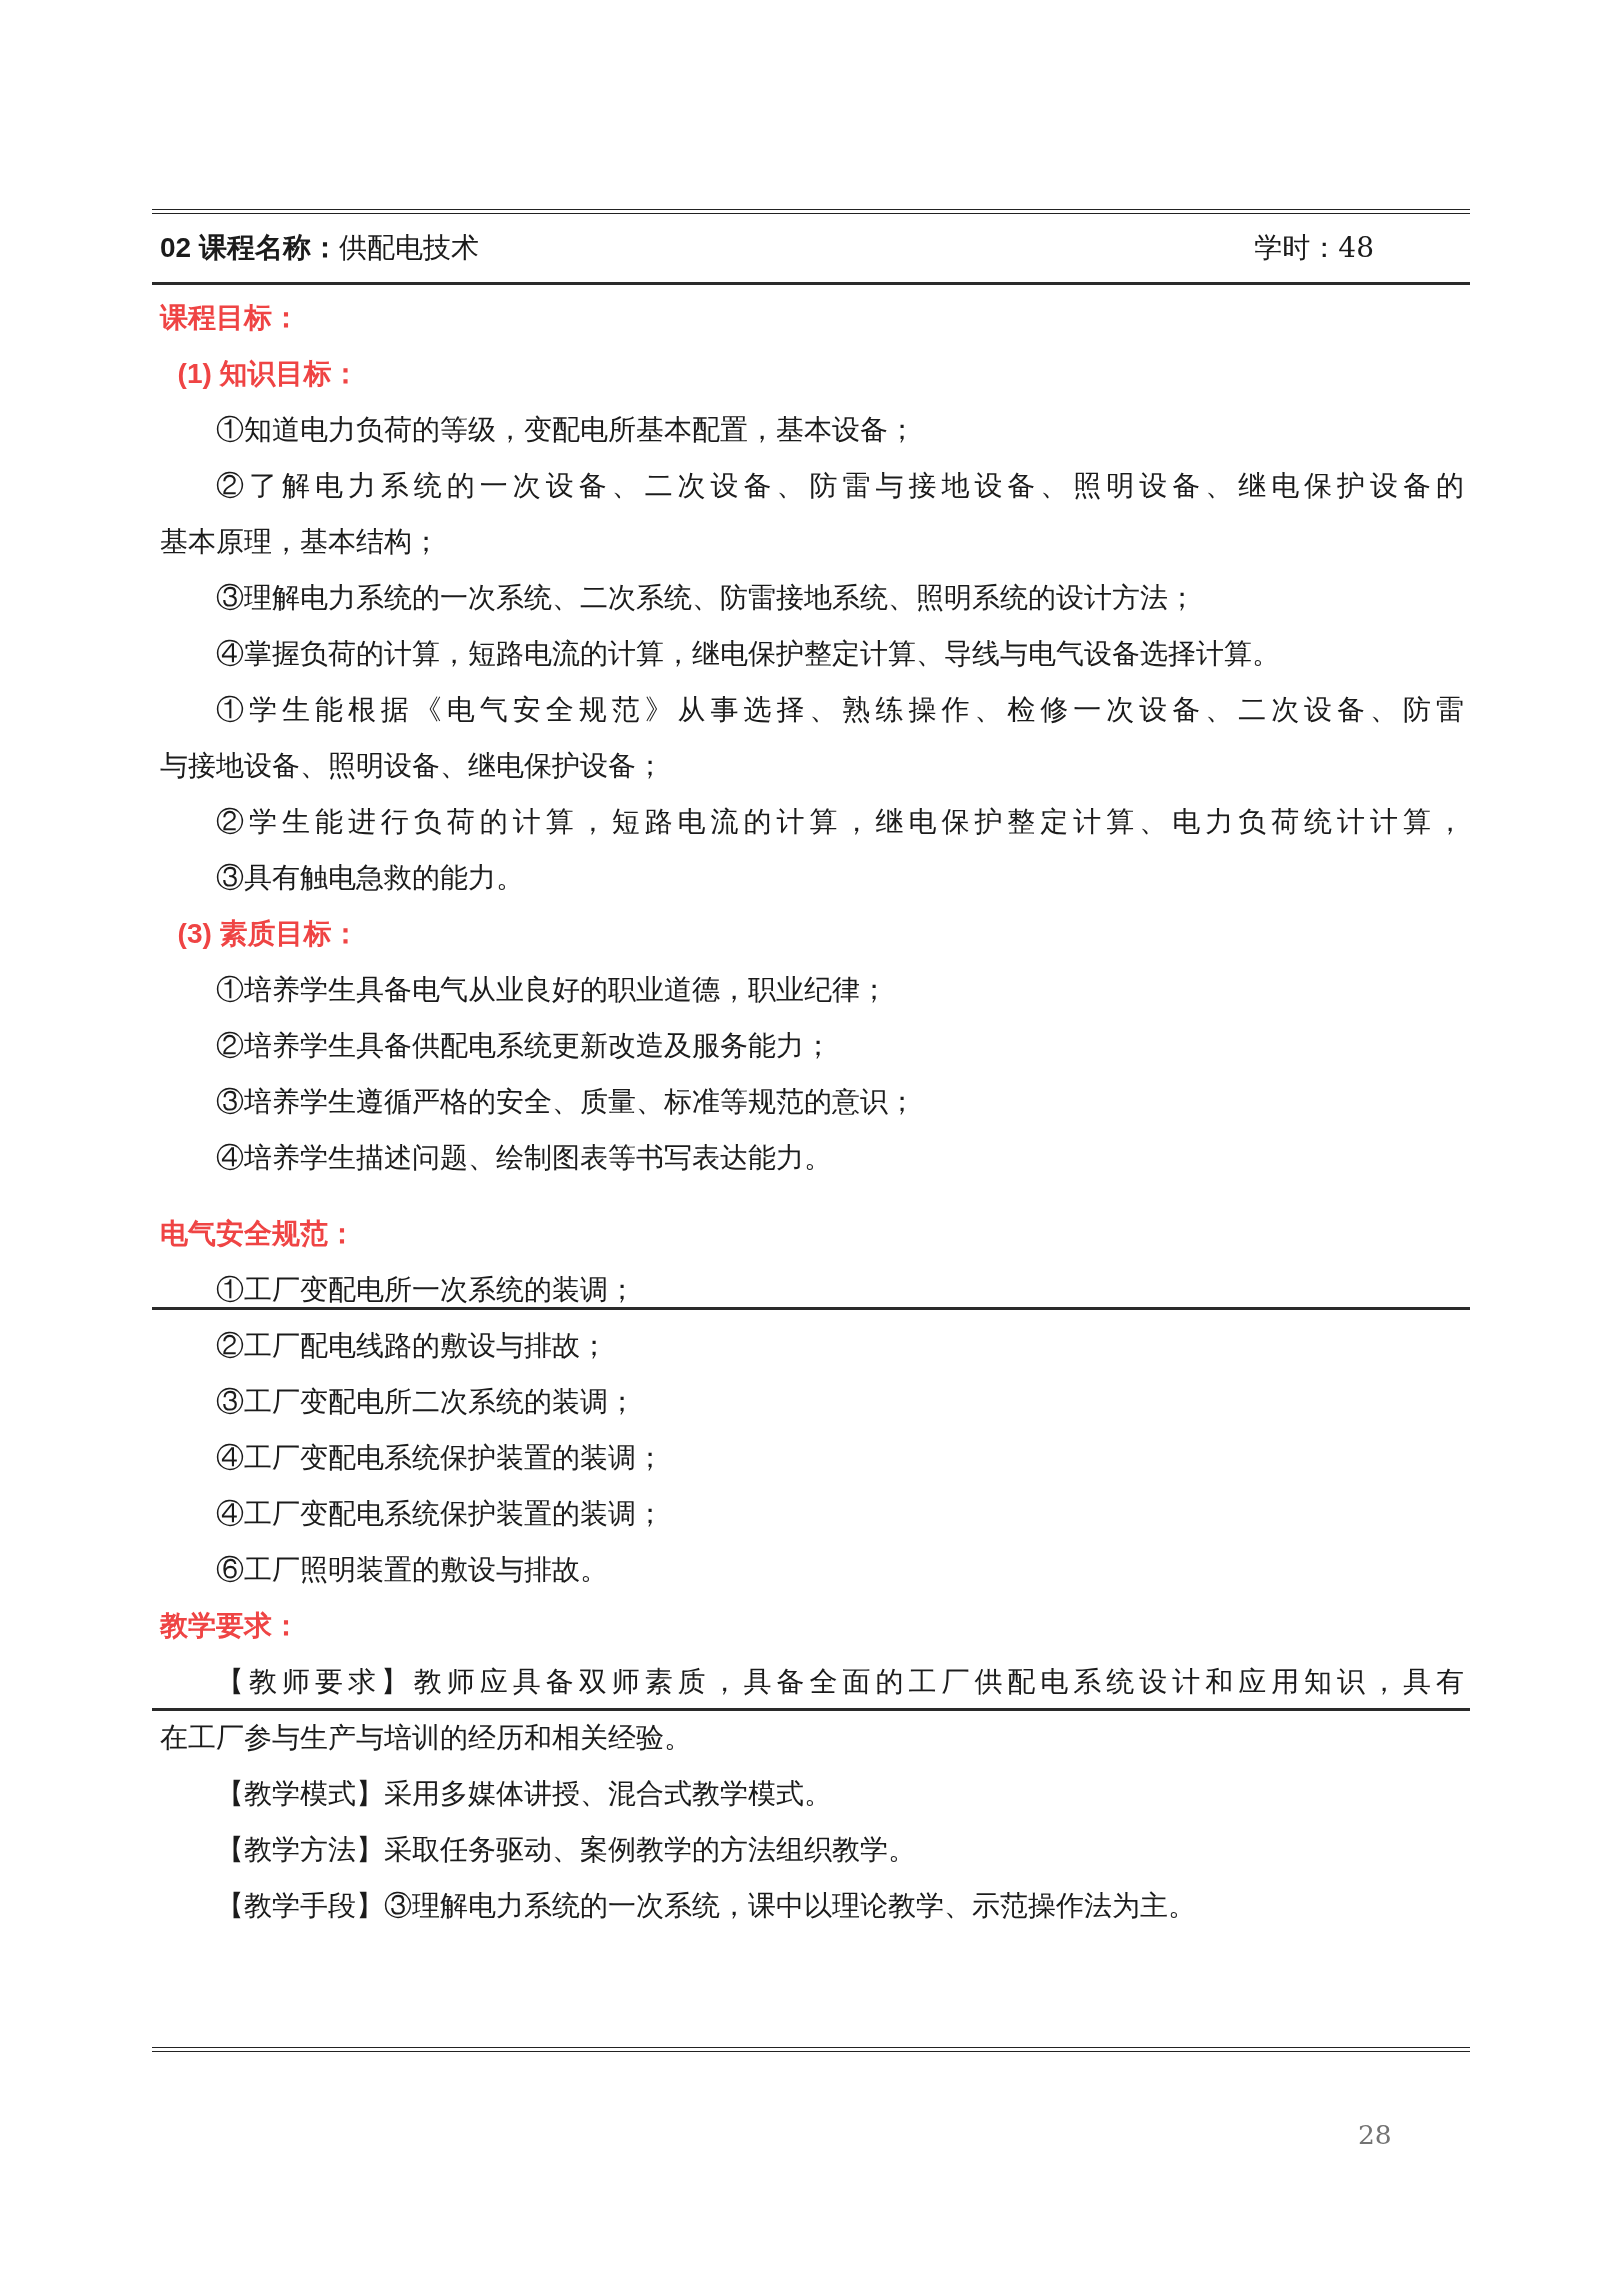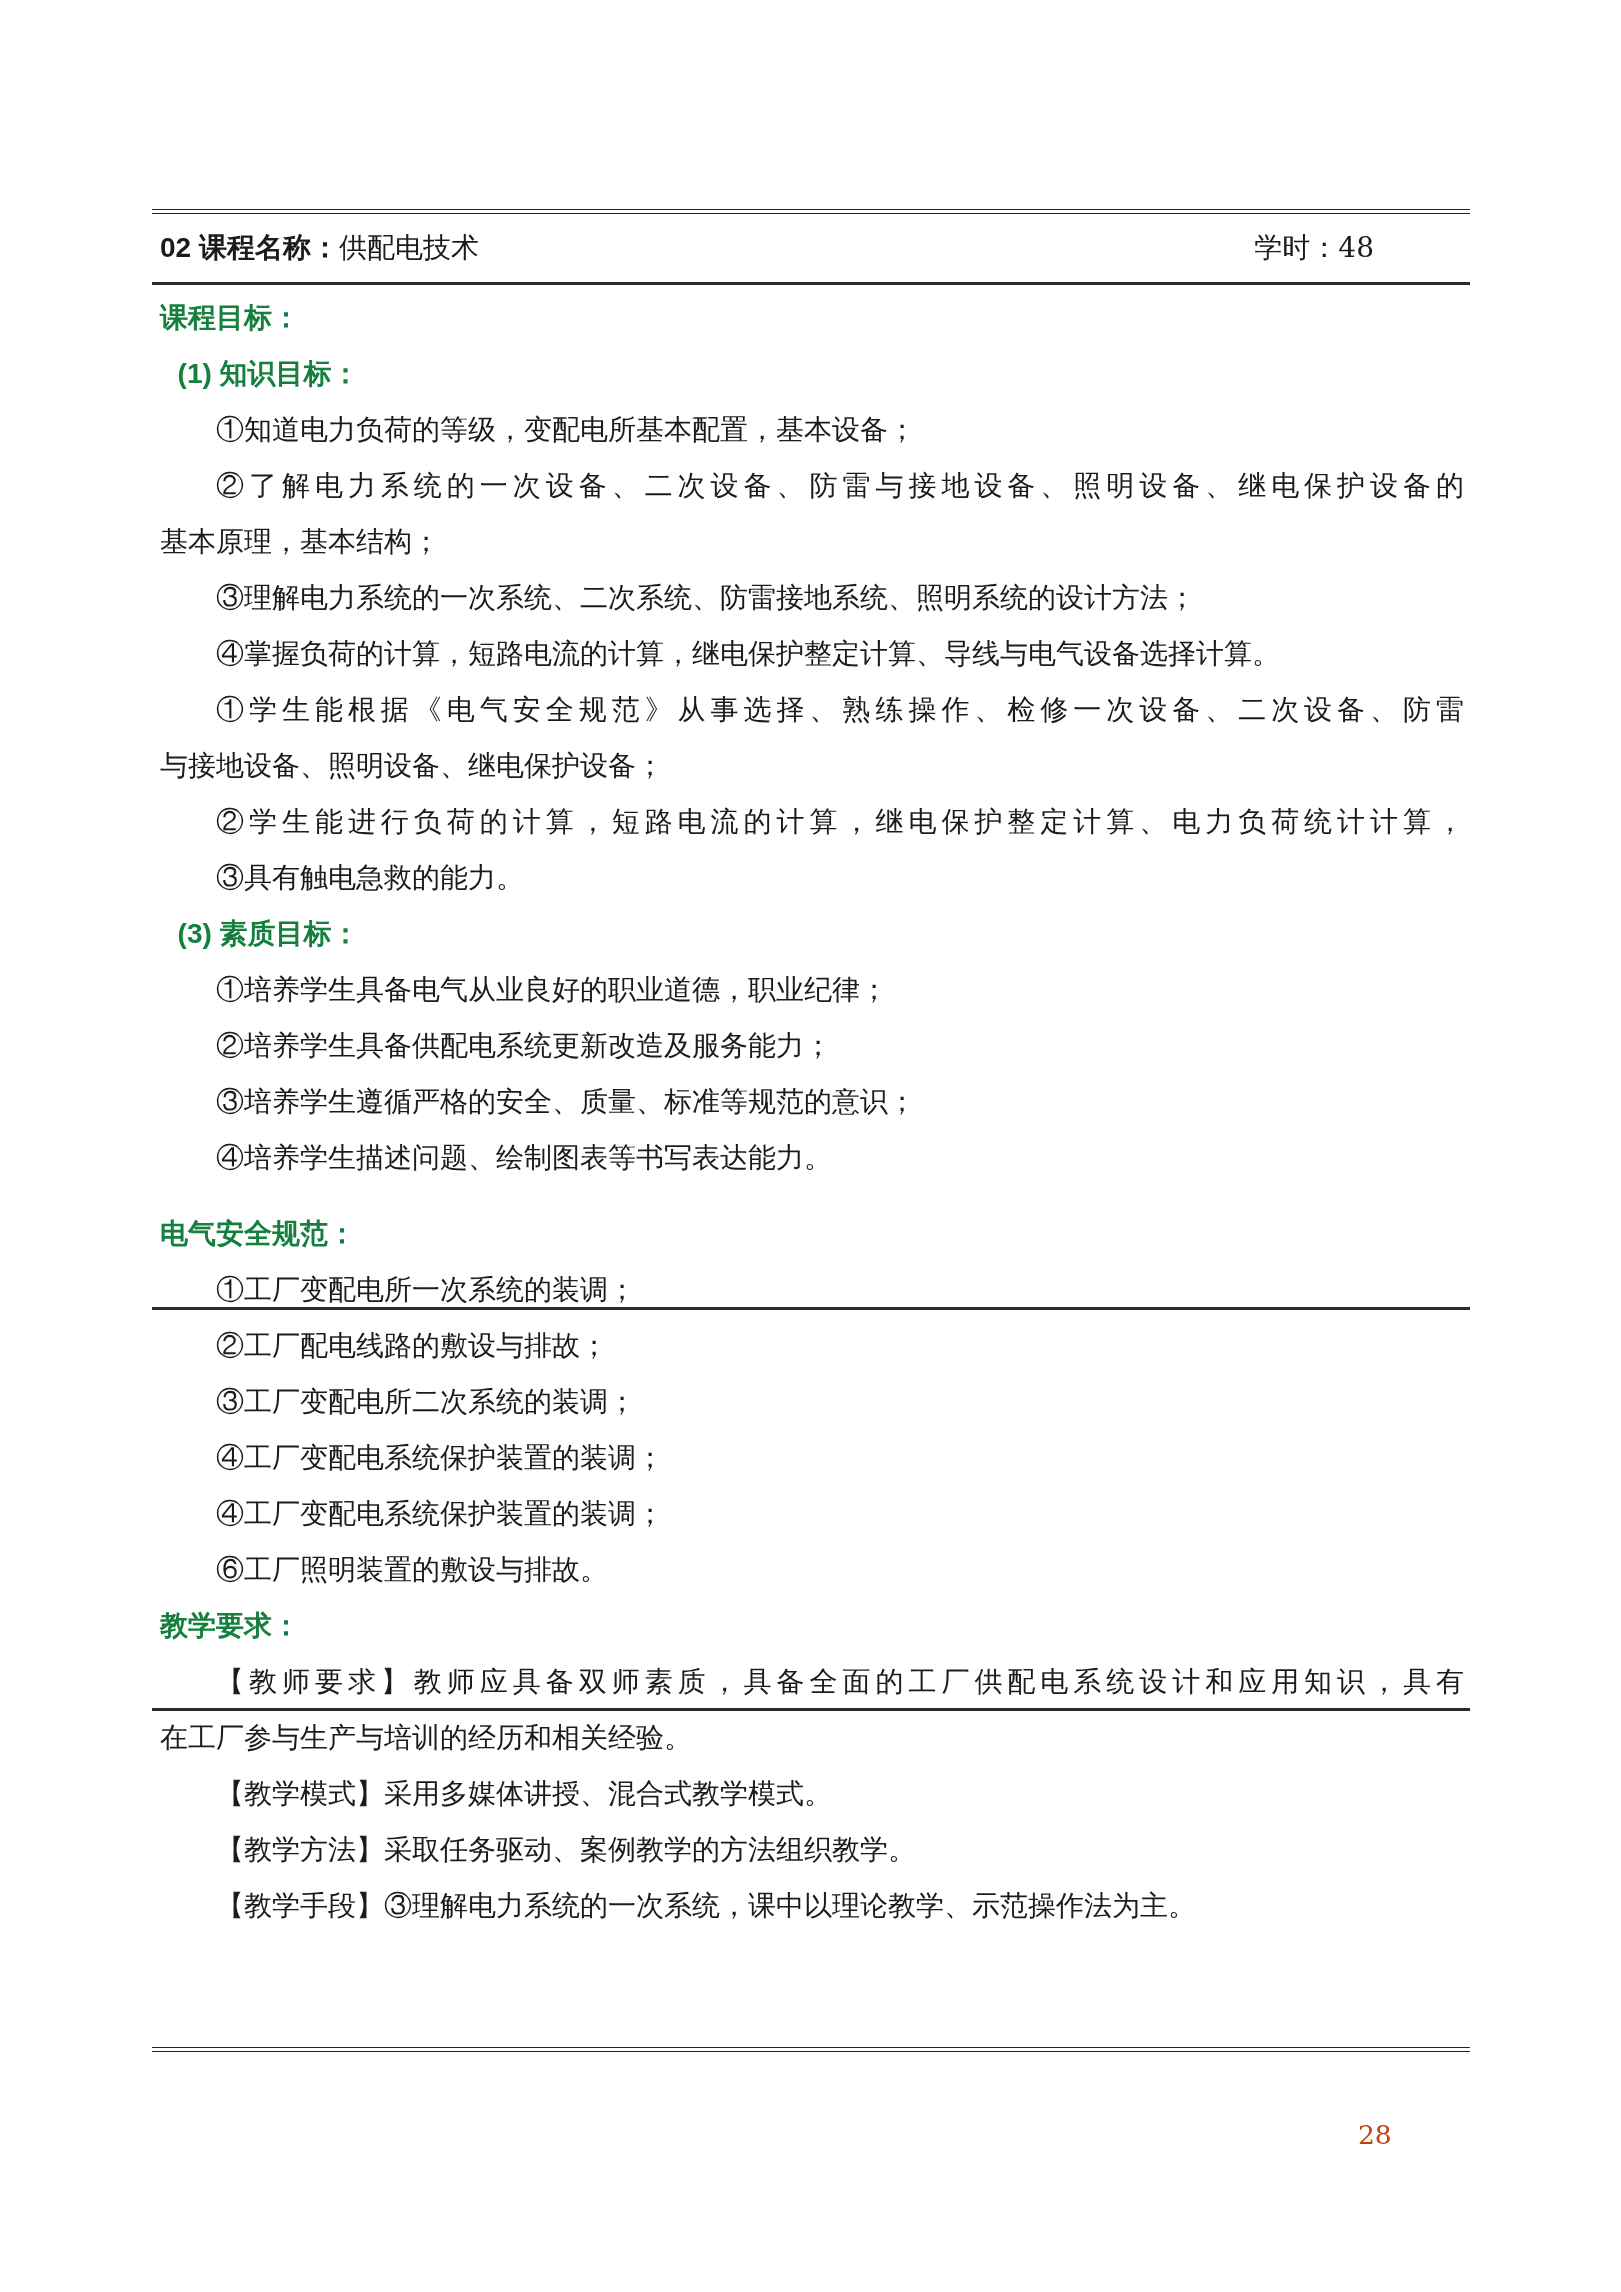--- a/index.html
+++ b/index.html
@@ -50,33 +50,33 @@
     position: absolute;
     top: 290px;
     left: 160px;
     width: 1304px;
     line-height: 56px;
   }
   .content p, .content .para, .content .ln { margin: 0; padding: 0; }
   .h {
     font-family: "Liberation Sans", "DejaVu Sans", sans-serif;
     font-weight: bold;
-    color: #15803d;
+    color: #ef4444;
   }
   .g { text-indent: 17.6px; }
   .ln { white-space: normal; }
   .indent { text-indent: 2em; }
   .fill { text-align: justify; text-align-last: justify; }
   .mt { margin-top: 19.6px !important; }
   .page-number {
     position: absolute;
     top: 2119px;
     left: 1358px;
     font-size: 26.5px;
-    color: #c2410c;
+    color: #737373;
   }
 </style>
 </head>
 <body>
 
 <div class="page">
 
   <div class="rule-double" style="top:209px"></div>
 
   <header class="doc-header">

